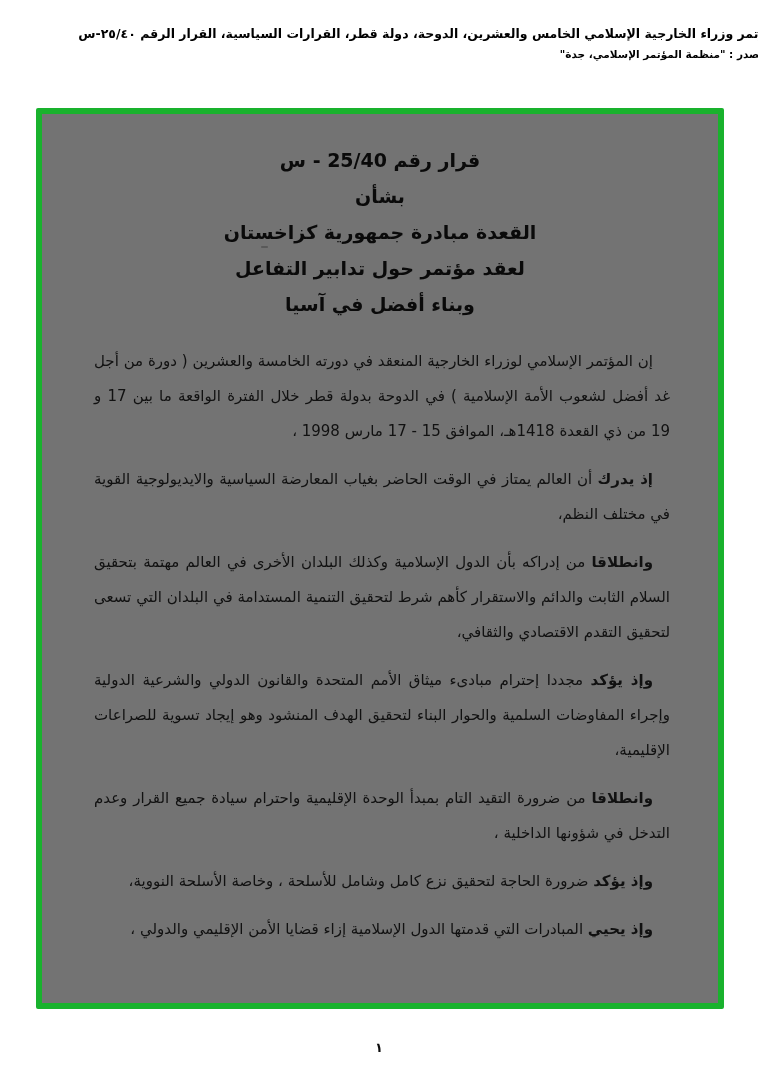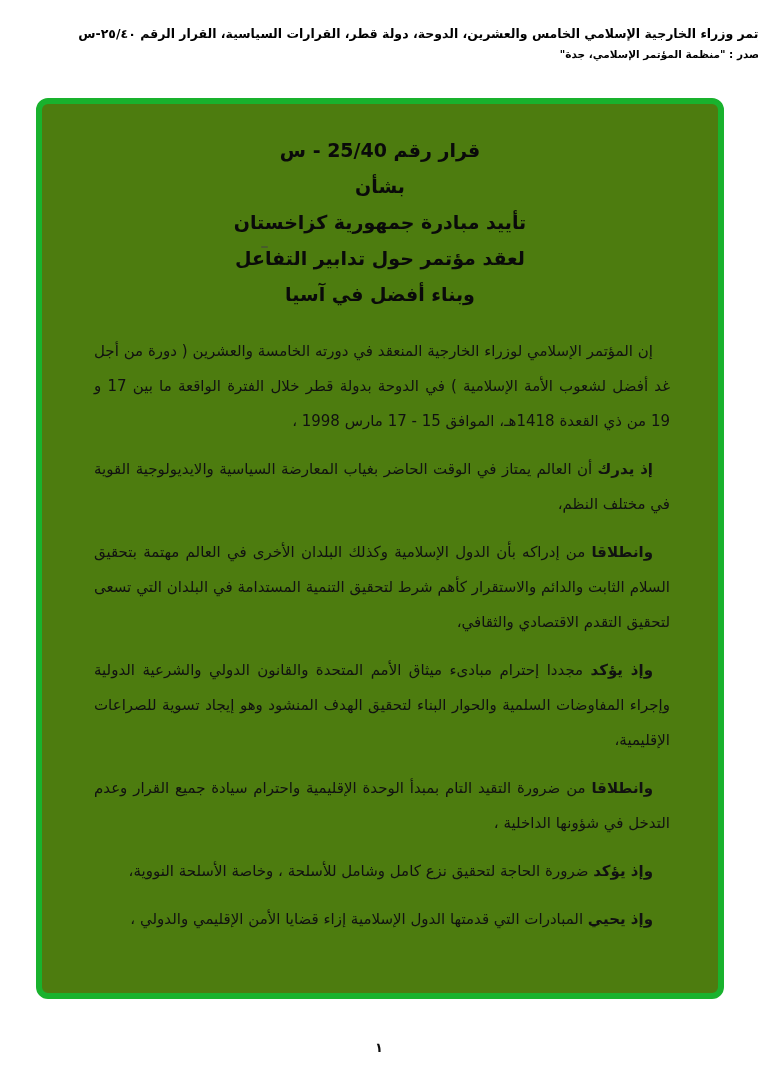--- a/index.html
+++ b/index.html
@@ -11,24 +11,24 @@
     color:#0d0d0d;
   }
   .page{position:absolute;inset:0;}
   .header{
     position:absolute;top:26px;left:16px;width:100%;
     direction:rtl;color:#000;
   }
   .header-line1{font-size:12.5px;font-weight:700;white-space:nowrap;}
   .header-line2{font-size:10.5px;font-weight:700;margin-top:7px;}
   .doc-box{
-    position:absolute;left:36px;top:98px;
+    position:absolute;left:36px;top:108px;
     width:676px;height:889px;
-    border:6px solid #19b22d;border-radius:12px;
-    background:#4d7c0f;overflow:hidden;
+    border:6px solid #19b22d;border-radius:2px;
+    background:#737373;overflow:hidden;
   }
   .title-block{
     margin-top:28px;text-align:center;direction:rtl;
     font-weight:700;font-size:19px;color:#0a0a0a;
   }
   .title-line{line-height:36px;}
   .body-text{
     direction:rtl;text-align:justify;
     margin:22px 30px 0 52px;
     font-size:15px;line-height:35px;color:#111;
@@ -51,21 +51,21 @@
 
   <div class="header">
     <div class="header-line1">مؤتمر وزراء الخارجية الإسلامي الخامس والعشرين، الدوحة، دولة قطر، القرارات السياسية، القرار الرقم ٢٥/٤٠-س</div>
     <div class="header-line2">المصدر : "منظمة المؤتمر الإسلامي، جدة"</div>
   </div>
 
   <div class="doc-box" id="doc-box" style="border-color: rgb(25, 178, 45);">
     <div class="title-block" id="title-block">
         <div class="title-line">قرار رقم 25/40 - س</div>
         <div class="title-line">بشأن</div>
-        <div class="title-line">تأييد مبادرة جمهورية كزاخستان</div>
+        <div class="title-line">القعدة مبادرة جمهورية كزاخستان</div>
         <div class="title-line">لعقد مؤتمر حول تدابير التفاعل</div>
         <div class="title-line">وبناء أفضل في آسيا</div>
       </div>
     <div class="body-text" id="paragraphs">
         <p><span>إن المؤتمر الإسلامي لوزراء الخارجية المنعقد في دورته الخامسة والعشرين ( دورة من أجل غد أفضل لشعوب الأمة الإسلامية ) في الدوحة بدولة قطر خلال الفترة الواقعة ما بين 17 و 19 من ذي القعدة 1418هـ، الموافق 15 - 17 مارس 1998 ،</span></p>
         <p><span class="lead">إذ يدرك</span><span> أن العالم يمتاز في الوقت الحاضر بغياب المعارضة السياسية والايديولوجية القوية في مختلف النظم،</span></p>
         <p><span class="lead">وانطلاقا</span><span> من إدراكه بأن الدول الإسلامية وكذلك البلدان الأخرى في العالم مهتمة بتحقيق السلام الثابت والدائم والاستقرار كأهم شرط لتحقيق التنمية المستدامة في البلدان التي تسعى لتحقيق التقدم الاقتصادي والثقافي،</span></p>
         <p><span class="lead">وإذ يؤكد</span><span> مجددا إحترام مبادىء ميثاق الأمم المتحدة والقانون الدولي والشرعية الدولية وإجراء المفاوضات السلمية والحوار البناء لتحقيق الهدف المنشود وهو إيجاد تسوية للصراعات الإقليمية،</span></p>
         <p><span class="lead">وانطلاقا</span><span> من ضرورة التقيد التام بمبدأ الوحدة الإقليمية واحترام سيادة جميع القرار وعدم التدخل في شؤونها الداخلية ،</span></p>
         <p><span class="lead">وإذ يؤكد</span><span> ضرورة الحاجة لتحقيق نزع كامل وشامل للأسلحة ، وخاصة الأسلحة النووية،</span></p>

